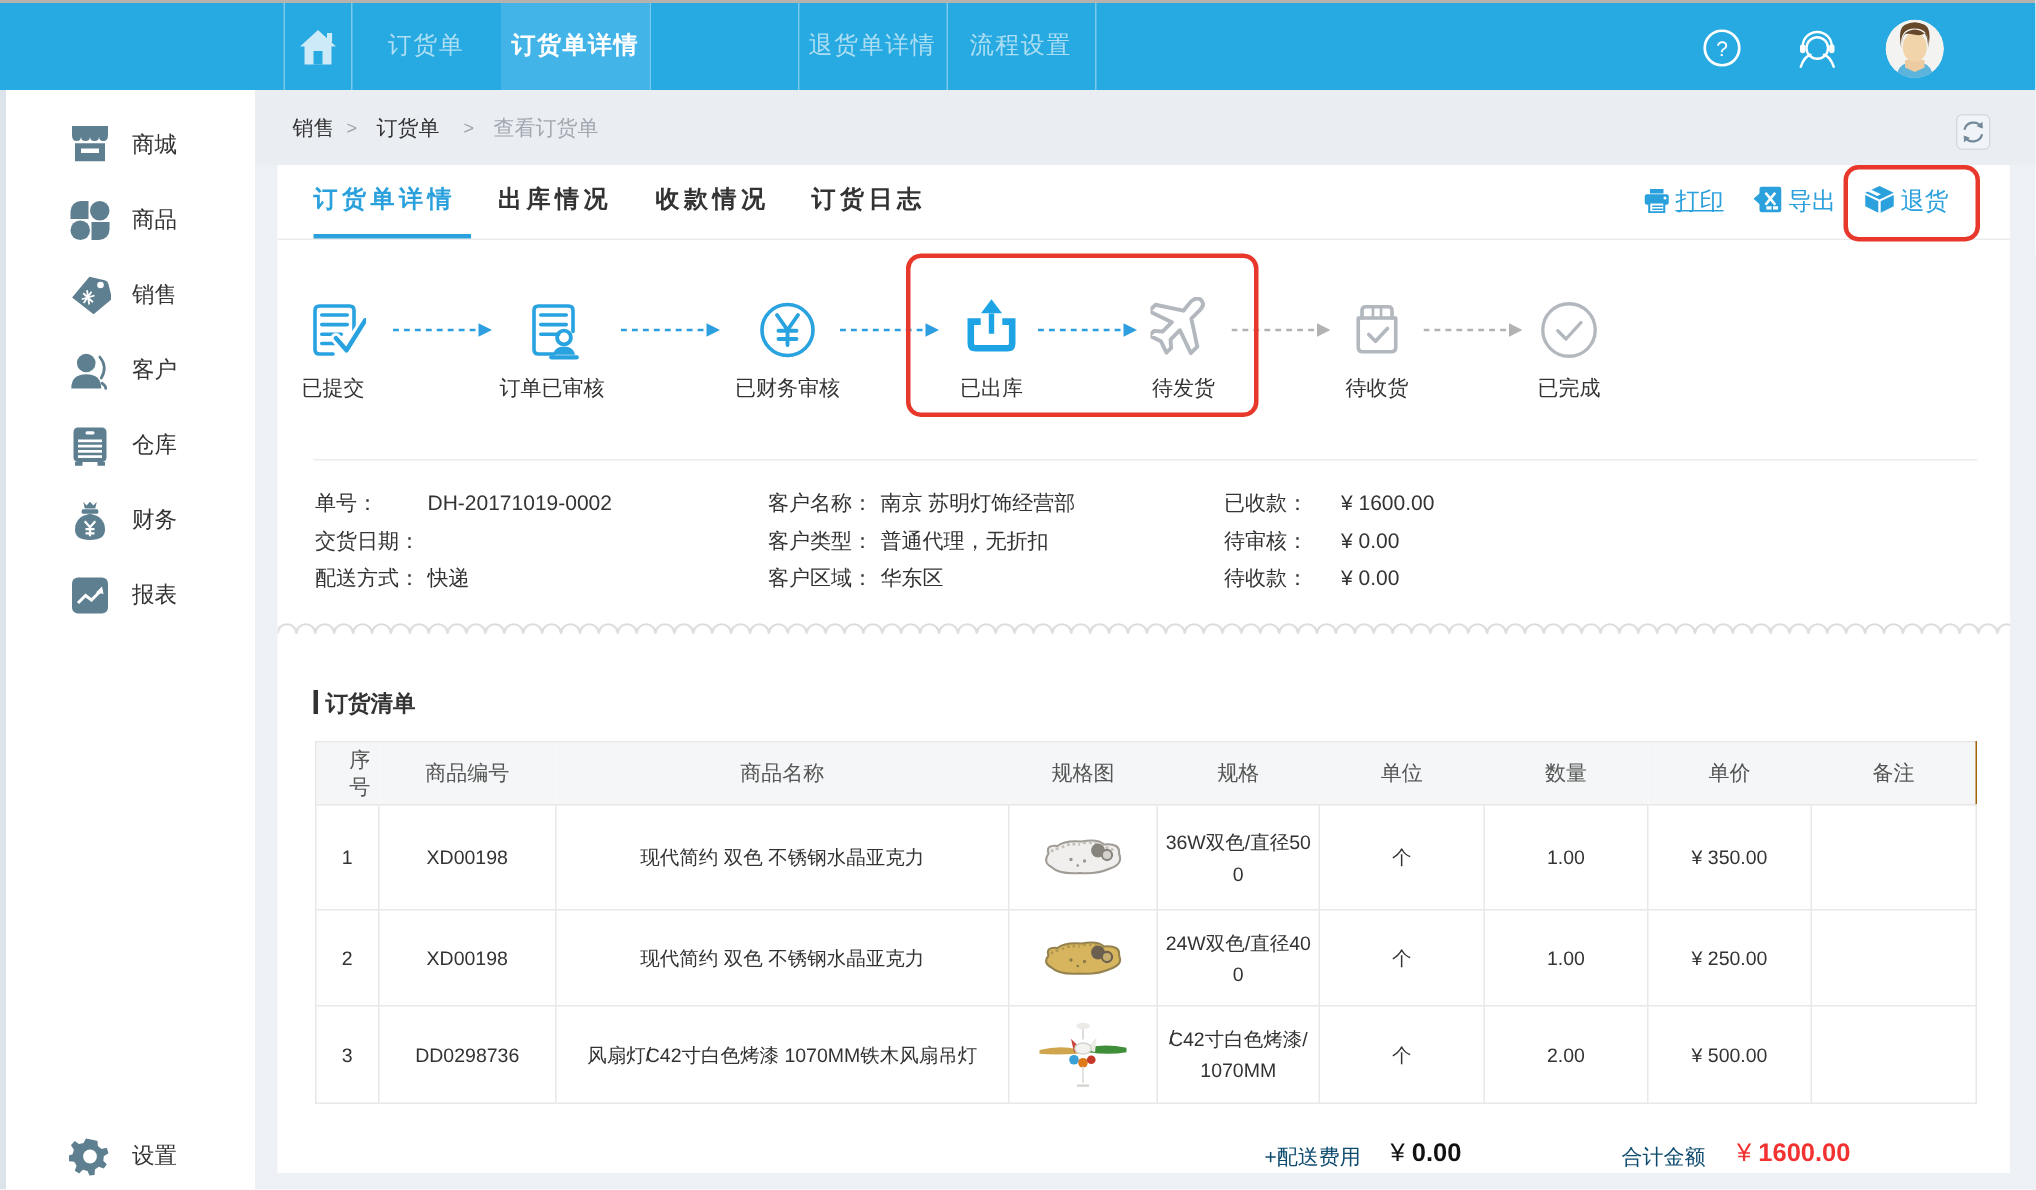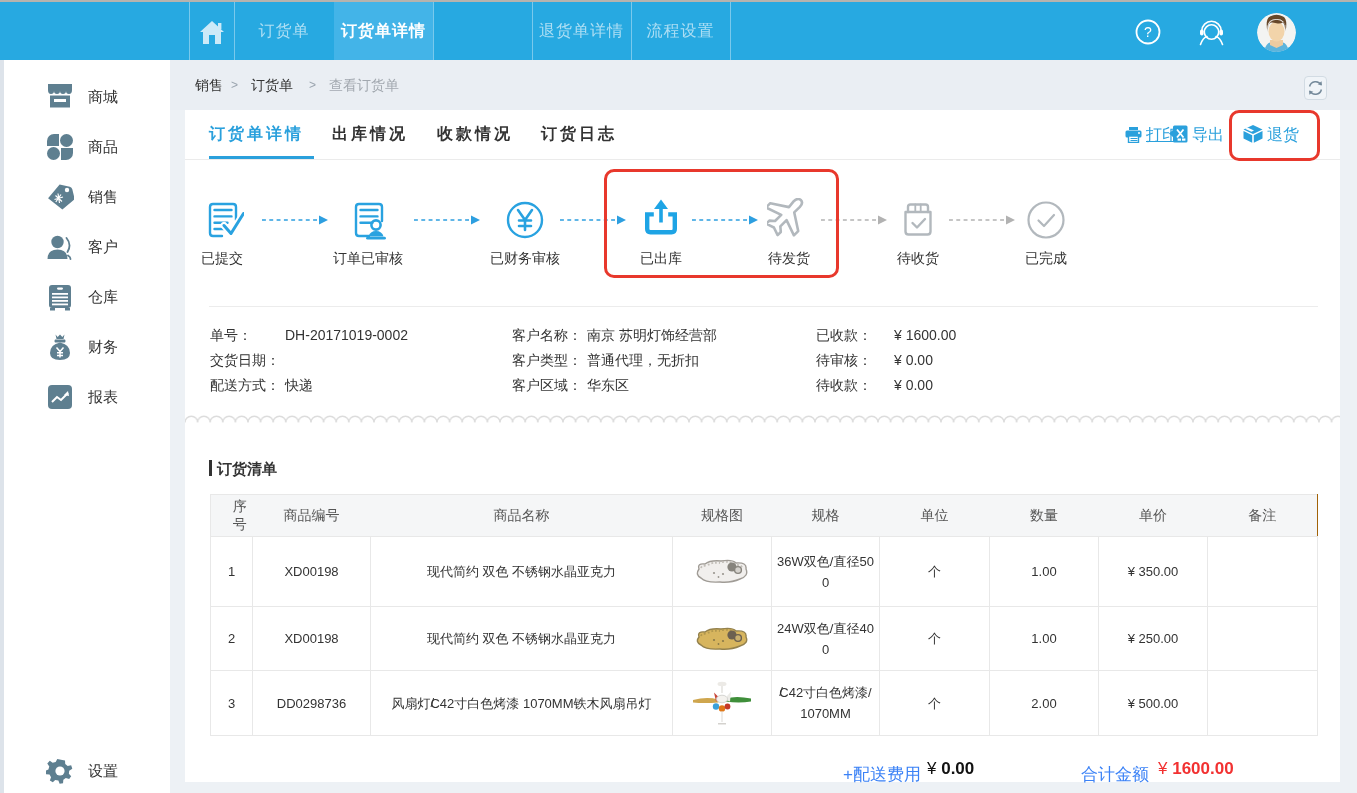--- a/index.html
+++ b/index.html
@@ -48,21 +48,21 @@
 
 table.gt{position:absolute;left:25px;top:384px;border-collapse:collapse;table-layout:fixed;}
 table.gt th{background:#f5f6f7;font-size:14px;color:#555;font-weight:normal;height:41px;
   border-top:1px solid #e8e8e8;border-bottom:1px solid #e8e8e8;border-left:none;border-right:none;
   padding:0;text-align:center;}
 table.gt th:first-child{border-left:1px solid #e8e8e8;padding-left:16px;}
 table.gt th:last-child{border-right:1px solid #a16207;}
 table.gt td{font-size:13px;color:#333;border:1px solid #e8e8e8;text-align:center;padding:0;
   line-height:21px;}
 
-.totline{position:absolute;font-size:17px;color:#3b82f6;}
+.totline{position:absolute;font-size:14px;color:#0c4a6e;}
 .cs{display:inline-block;position:relative;}
 .cs span{position:absolute;left:0;top:-1px;}
 </style>
 </head>
 <body>
 <div class="abs" id="topline"></div>
 <div class="abs" id="topbar">
   <div class="sep" style="left:189px"></div>
   <div class="sep" style="left:234px"></div>
   <div class="sep" style="left:334px"></div>
@@ -195,21 +195,21 @@
         <path d="M4.4 17.8 l-0.3-4.4 l4.2 1.4 Z" fill="#74899a"></path>
       </svg></div>
 </div>
 <div class="abs" id="panel">
   <div id="tabrow">
     <div class="ptab cur" style="left:24px;">订货单详情</div>
     <div class="ptab" style="left:147px;">出库情况</div>
     <div class="ptab" style="left:252px;">收款情况</div>
     <div class="ptab" style="left:356px;">订货日志</div>
     <div id="tabunder"></div>
-    <div class="actbtn" style="left:940px;text-decoration:underline;"><svg width="17" height="16" viewBox="0 0 17 16">
+    <div class="actbtn" style="left:911px;text-decoration:underline;"><svg width="17" height="16" viewBox="0 0 17 16">
           <path d="M4 0 h9 v3 h-9 Z" fill="#2aa0dc"></path>
           <rect x="0.5" y="3.5" width="16" height="7" rx="1.5" fill="#2aa0dc"></rect>
           <rect x="3.5" y="9" width="10" height="6.5" fill="#fff" stroke="#2aa0dc" stroke-width="1.4"></rect>
           <path d="M5.5 11.5 h7 M5.5 13.5 h7" stroke="#2aa0dc" stroke-width="1"></path>
           <circle cx="14" cy="6" r="1" fill="#fff"></circle>
         </svg>打印</div>
     <div class="actbtn" style="left:984px;"><svg width="19" height="18" viewBox="0 0 19 18">
           <rect x="4" y="0.5" width="14.5" height="17" rx="1.5" fill="#2aa0dc"></rect>
           <path d="M8 4.5 l6.5 8 m0-8 l-6.5 8" stroke="#fff" stroke-width="1.8"></path>
           <rect x="13" y="13.5" width="3.4" height="2.2" fill="#fff"></rect>

